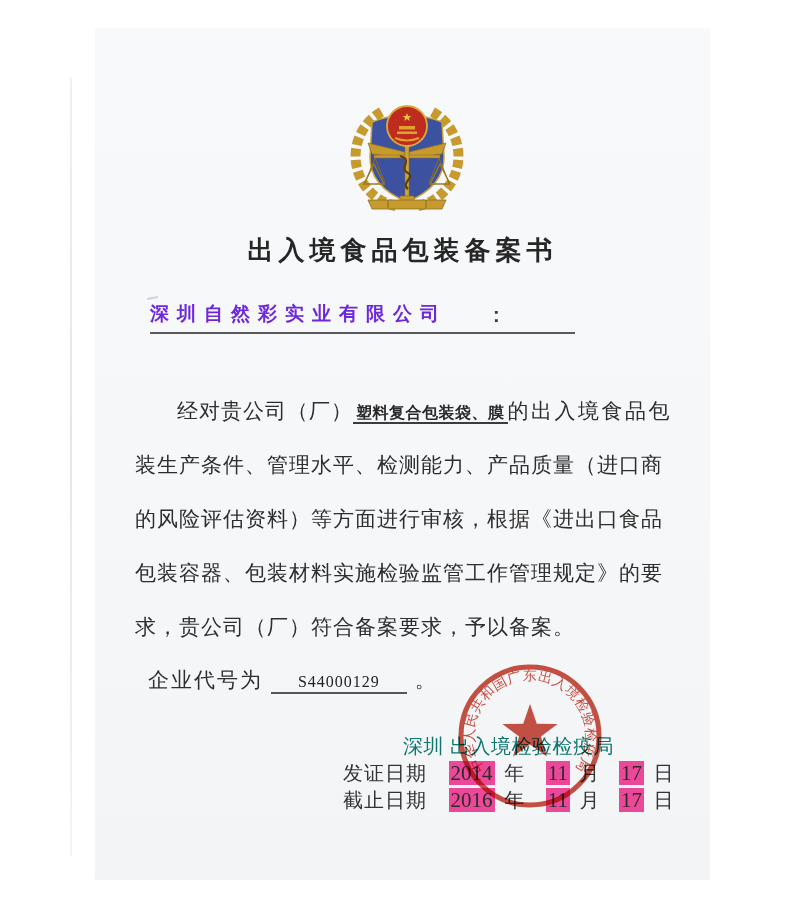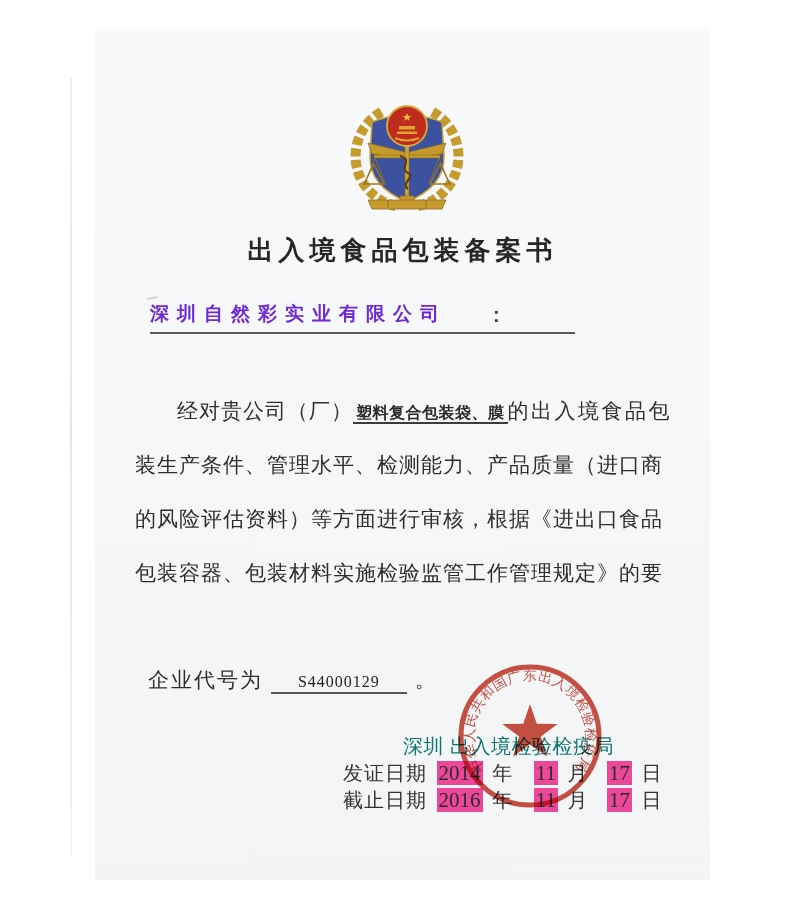--- a/index.html
+++ b/index.html
@@ -56,21 +56,21 @@
   }
   .issuer-line{
     position:absolute;left:403px;top:733px;font-size:20px;letter-spacing:0.5px;
     color:#0f766e;white-space:nowrap;
   }
   .date-row{
     position:absolute;left:343px;font-size:20px;color:#333;white-space:nowrap;
   }
   .date-row.first{top:760px;}
   .date-row.second{top:787px;}
-  .date-label{letter-spacing:1px;margin-right:4px;}
+  .date-label{letter-spacing:1px;margin-right:16px;}
   .num{
     font-family:"Liberation Serif",serif;font-size:21px;color:#2b2b2b;
     background:#ec4899;padding:0 2px;
   }
   .unit{margin-left:4px;}
   .num.month{margin-left:16px;}
   .num.day{margin-left:14px;}
   .seal-svg{
     position:absolute;left:452px;top:658px;width:156px;height:156px;
     opacity:0.88;mix-blend-mode:multiply;
@@ -119,20 +119,21 @@
 <div class="company-line">
   <span class="company-name">深圳自然彩实业有限公司</span>
   <span class="company-colon">:</span>
 </div>
 
 <div class="body-block">
     <div class="body-line indent"><span>经对贵公司（厂）</span><span class="fill-underline">塑料复合包装袋、膜</span><span class="wide">的出入境食品包</span></div>
     <div class="body-line"><span>装生产条件、管理水平、检测能力、产品质量（进口商</span></div>
     <div class="body-line"><span>的风险评估资料）等方面进行审核，根据《进出口食品</span></div>
     <div class="body-line"><span>包装容器、包装材料实施检验监管工作管理规定》的要</span></div>
+    <div class="body-line"><span>求，贵公司（厂）符合备案要求，予以备案。</span></div>
   </div>
 
 <div class="enterprise-line">
   <span>企业代号为</span>
   <span class="enterprise-code">S44000129</span>
   <span>。</span>
 </div>
 
 <div class="issuer-line">深圳 出入境检验检疫局</div>
 

